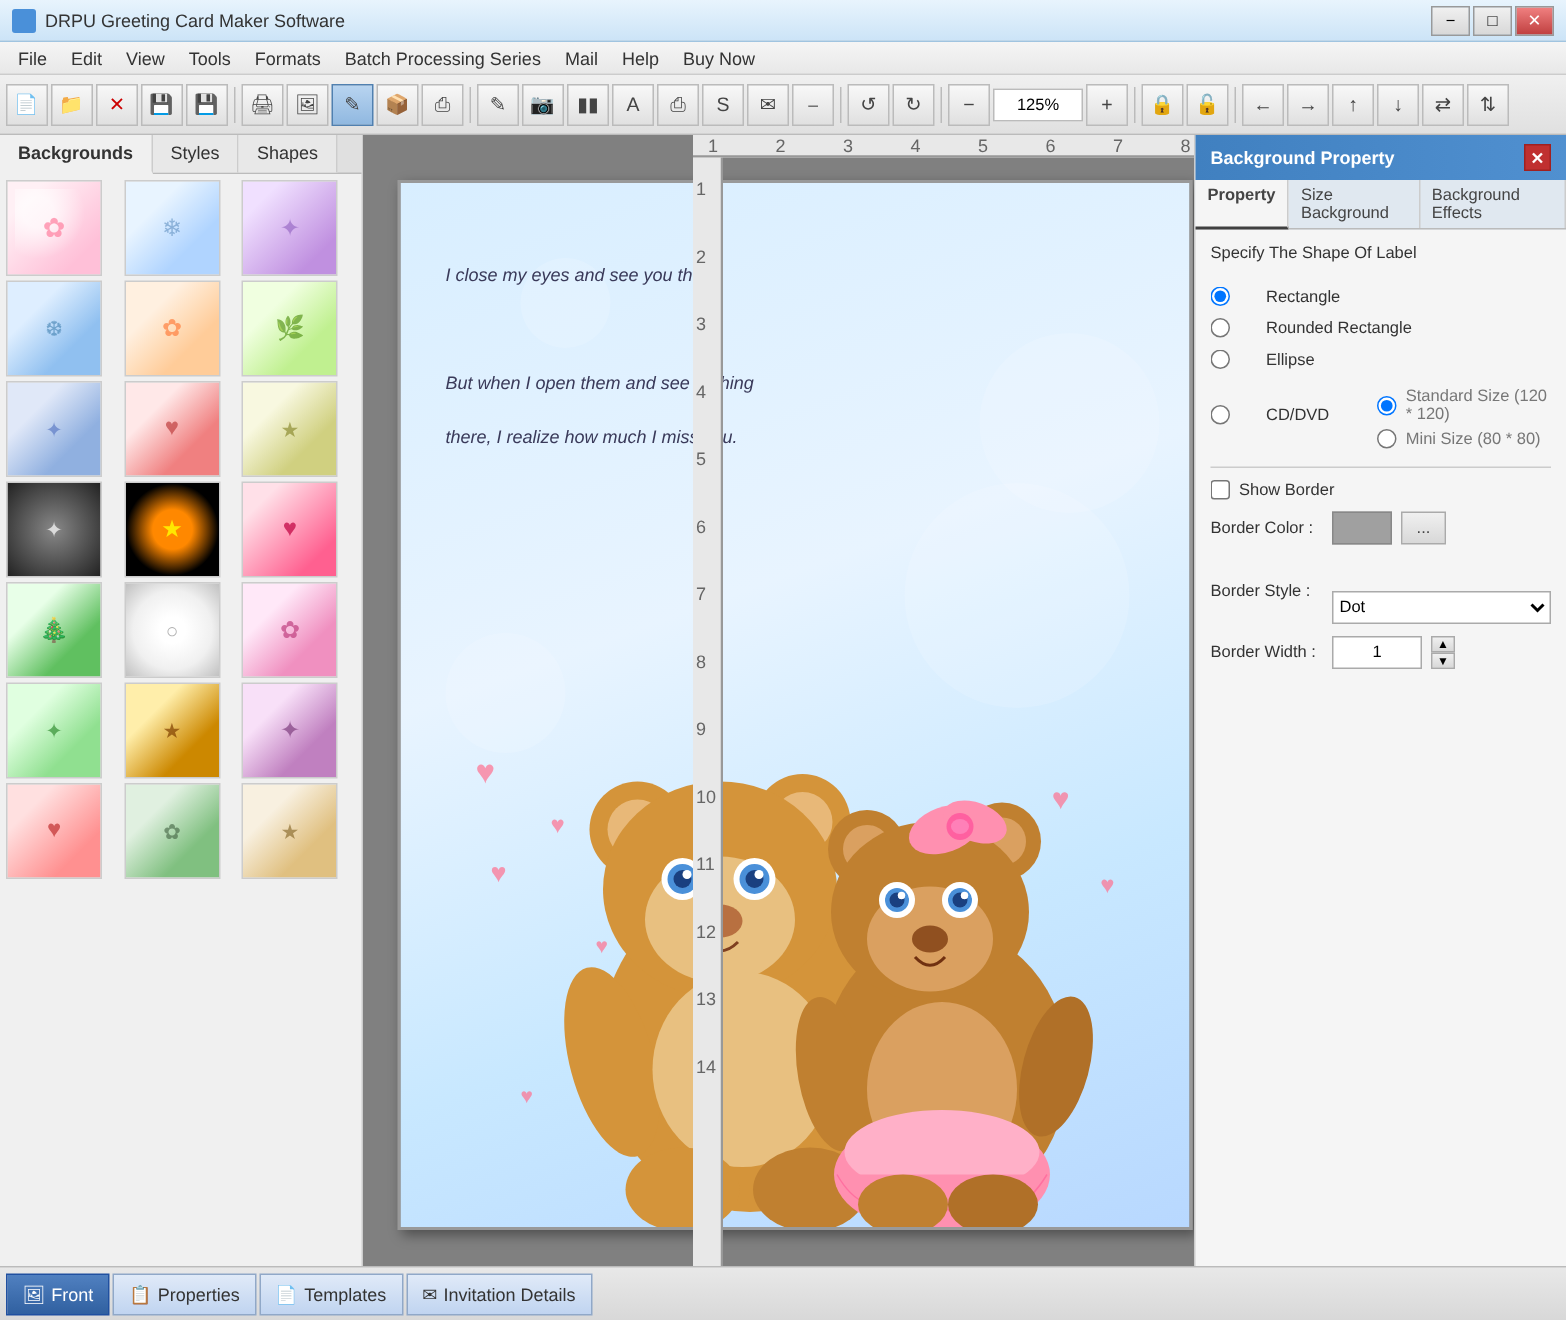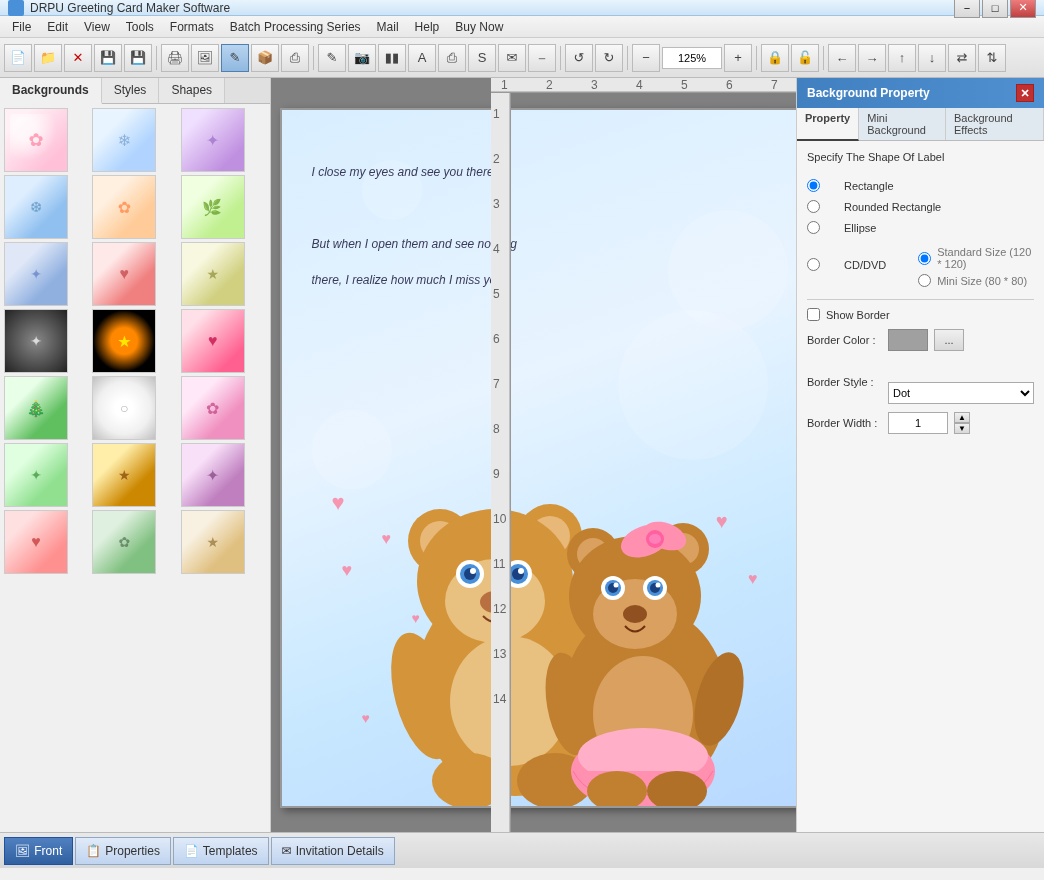--- a/index.html
+++ b/index.html
@@ -1,21 +1,21 @@
 <!DOCTYPE html>
 <html><head>
   <meta charset="utf-8">
   <style>
     * { box-sizing: border-box; margin: 0; padding: 0; font-family: 'Segoe UI', Tahoma, Arial, sans-serif; font-size: 12px; }
     body { width: 1044px; height: 880px; overflow: hidden; background: #f0f0f0; }
 
     
     .title-bar {
       background: linear-gradient(to bottom, #e8f4fd, #cce4f7);
-      height: 16px;
+      height: 28px;
       display: flex;
       align-items: center;
       padding: 0 8px;
       border-bottom: 1px solid #a0c4e0;
     }
     .title-bar-icon { width: 16px; height: 16px; background: #4a90d9; border-radius: 2px; margin-right: 6px; display: inline-block; }
     .title-bar-text { font-size: 12px; color: #333; flex: 1; }
     .title-bar-controls { display: flex; gap: 2px; }
     .title-btn { width: 26px; height: 20px; background: linear-gradient(to bottom, #f0f0f0, #d8d8d8); border: 1px solid #999; display: flex; align-items: center; justify-content: center; cursor: pointer; font-size: 11px; }
     .title-btn.close { background: linear-gradient(to bottom, #f08080, #c04040); color: white; }
@@ -56,21 +56,21 @@
     }
 
     
     .main-layout {
       display: flex;
       height: calc(880px - 28px - 22px - 40px - 36px);
     }
 
     
     .left-panel {
-      width: 271px;
+      width: 242px;
       background: #f0f0f0;
       border-right: 1px solid #ccc;
       display: flex;
       flex-direction: column;
     }
     .tab-bar {
       display: flex;
       background: #e0e0e0;
       border-bottom: 1px solid #bbb;
     }
@@ -630,21 +630,21 @@
     </div>
   </div>
 
   <div class="right-panel">
     <div class="prop-header">
       <span>Background Property</span>
       <div class="prop-close-btn">✕</div>
     </div>
     <div class="prop-tabs">
       <div class="prop-tab active">Property</div>
-      <div class="prop-tab">Mini Background</div>
+      <div class="prop-tab">Size Background</div>
       <div class="prop-tab">Background Effects</div>
     </div>
     <div class="prop-content">
       <div class="prop-section-title">Specify The Shape Of Label</div>
 
       <div class="radio-group">
         <div class="radio-row">
           <input type="radio" name="shape" id="shape-rect" checked="" style="">
           <label for="shape-rect">Rectangle</label>
         </div>

